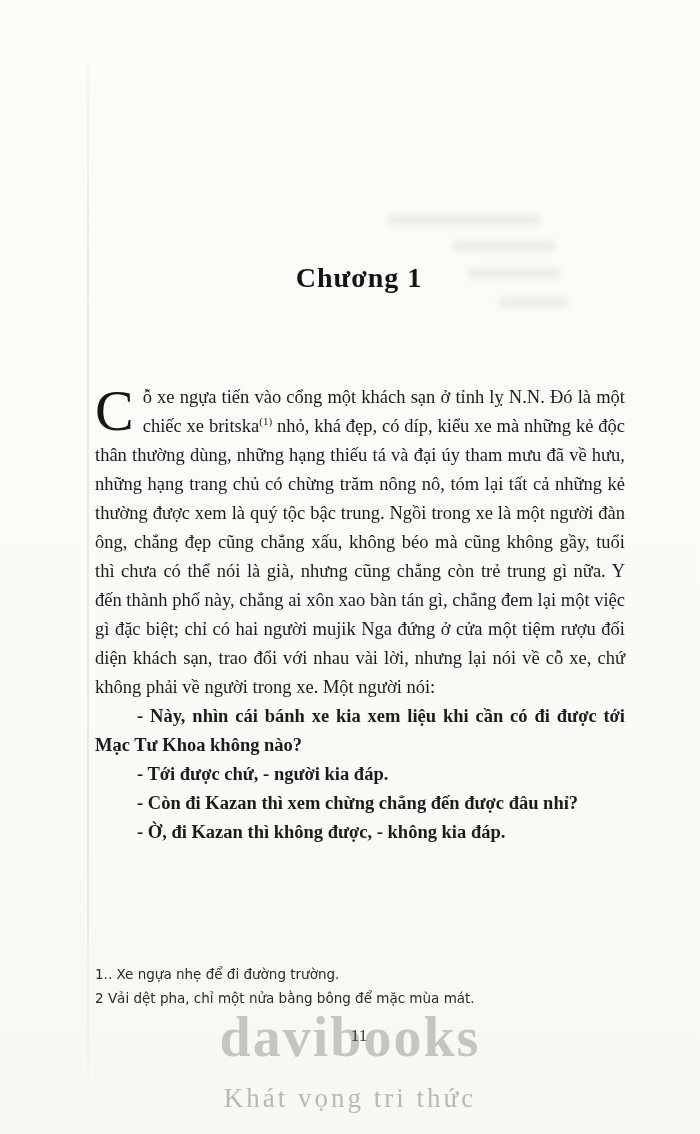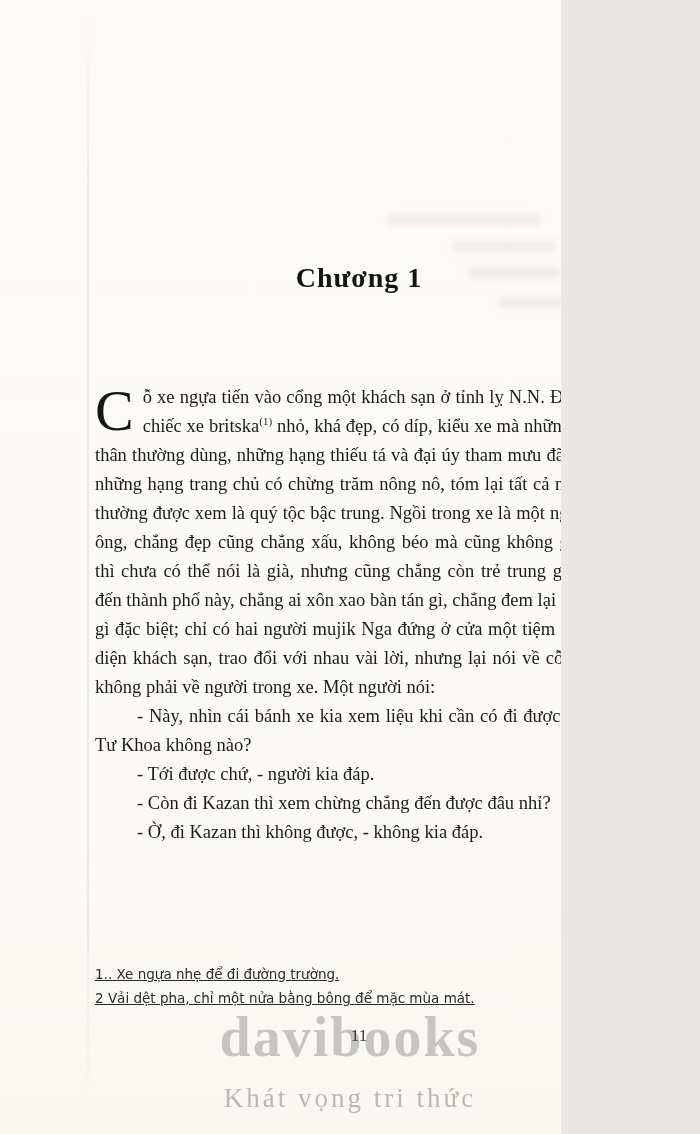--- a/index.html
+++ b/index.html
@@ -3,21 +3,21 @@
 <meta charset="utf-8">
 <style>
   * { margin:0; padding:0; box-sizing:border-box; }
   html,body { width:700px; }
   body {
     font-family: "Liberation Serif", "DejaVu Serif", serif;
     background:#e9e8e4;
   }
   .page {
     position:relative;
-    width:561px; height:1134px;
+    width:700px; height:1134px;
     background: linear-gradient(180deg, #fcfbf8 0%, #fbfaf6 60%, #f8f7f2 100%);
     color:#1c1c1c;
     overflow:hidden;
   }
   .gutter-line {
     position:absolute; left:87px; top:0; width:2px; height:100%;
     background: linear-gradient(to bottom,
       rgba(0,0,0,0) 0%, rgba(0,0,0,0.06) 18%,
       rgba(0,0,0,0.07) 55%, rgba(0,0,0,0.05) 82%, rgba(0,0,0,0) 100%);
   }
@@ -33,37 +33,36 @@
     font-size:28px; font-weight:bold; letter-spacing:1px;
     color:#141414;
   }
   .body-text {
     position:absolute; left:95px; top:383px; width:530px;
     font-size:18.5px; line-height:29px;
     text-align:justify;
     color:#1b1b1b;
   }
   .para { text-align:justify; }
-  .para.indent { text-indent:42px; }
+  .para.indent { text-indent:42px;font-weight:bold; }
   .drop-cap {
     float:left;
     font-size:58px; line-height:50px;
     padding:3px 9px 0 0;
     color:#161616;
   }
   .body-text sup {
     font-size:11px; line-height:0; vertical-align:super;
   }
   .footnotes {
     position:absolute; left:95px; top:962px; width:530px;
     font-family:"DejaVu Sans","Liberation Sans",sans-serif;
     font-size:13.5px; line-height:24px;
     color:#2a2a2a;
     text-align:left;
-    text-decoration:underline;
   }
   .page-number {
     position:absolute; left:95px; top:1026px; width:528px;
     text-align:center;
     font-size:17px; color:#3b3b3b;
     z-index:3;
     font-family:Liberation Serif, serif;
   }
   .watermark {
     position:absolute; left:0; top:998px; width:700px;

